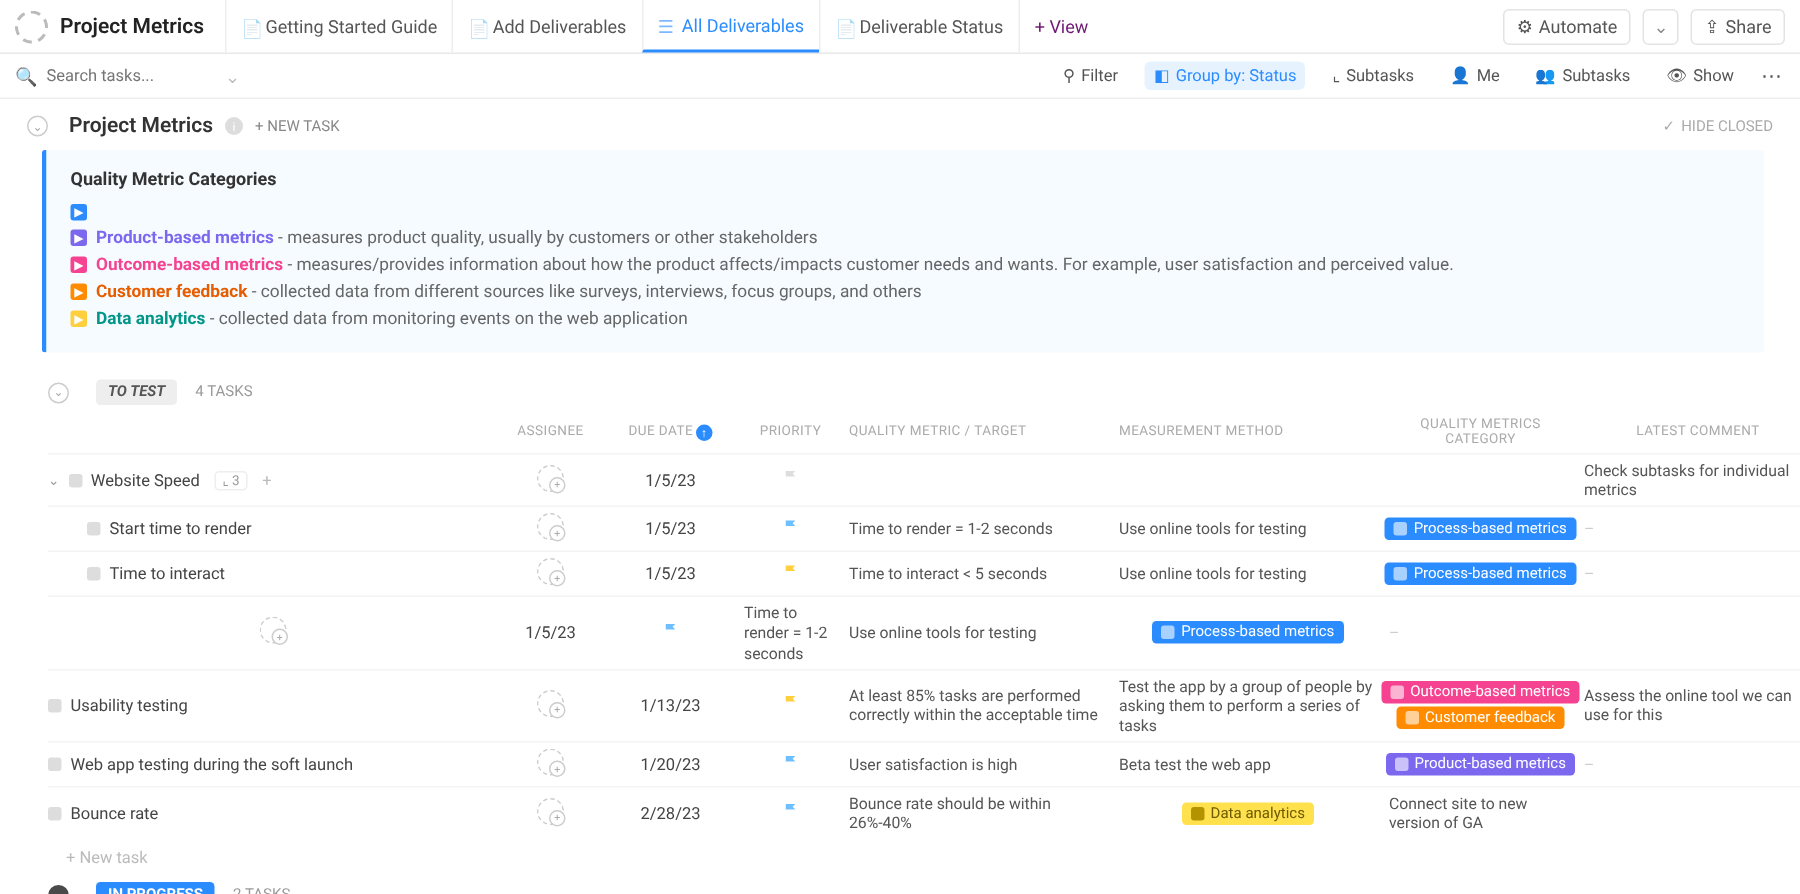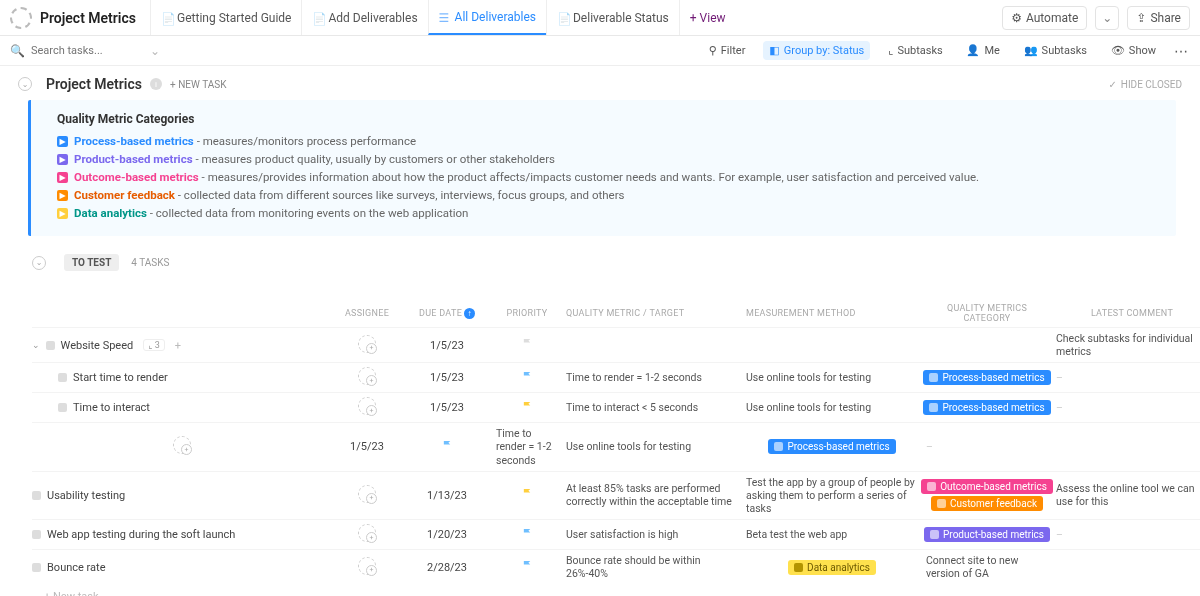--- a/index.html
+++ b/index.html
@@ -27,32 +27,32 @@
   .dots { font-size:14px; color:#555; cursor:pointer; letter-spacing:2px; }
   
   
   .section-head { display:flex; align-items:center; padding:10px 18px 8px; gap:8px; }
   .section-title { font-size:14px; font-weight:600; color:#333; }
   .info-dot { width:12px;height:12px;border-radius:50%;background:#ddd;display:inline-flex;align-items:center;justify-content:center;color:#fff;font-size:8px; }
   .new-task-top { color:#888; font-size:10px; cursor:pointer; }
   .hide-closed { margin-left:auto; color:#aaa; font-size:10px; display:flex; align-items:center; gap:4px; }
   
   
-  .info-panel { margin:0 24px 14px 28px; background:#f5fbff; border-left:3px solid #2a8cff; border-radius:2px; padding:12px 26px; }
+  .info-panel { margin:0 24px 14px 28px; background:#f5fbff; border-left:3px solid #2a8cff; border-radius:2px; padding:12px 16px; }
   .info-panel h4 { font-size:12px; font-weight:700; color:#333; margin-bottom:8px; }
   .info-line { font-size:11.5px; color:#666; margin-bottom:4px; display:flex; align-items:flex-start; gap:6px; }
   .info-line .sq { width:11px; height:11px; border-radius:2px; display:inline-flex; align-items:center; justify-content:center; color:#fff; font-size:8px; flex-shrink:0; margin-top:2px; }
   .info-line b { font-weight:700; }
   .c-blue { color:#2a8cff; } .c-purple{color:#7b68ee;} .c-pink{color:#f54291;} .c-orange{color:#e65c00;} .c-teal{color:#009688;}
   .sq-blue{background:#2a8cff;} .sq-purple{background:#7b68ee;} .sq-pink{background:#f54291;} .sq-orange{background:#ff8c00;} .sq-yellow{background:#ffcf3d;}
   
   
   .group-bar { display:flex; align-items:center; padding:4px 18px 4px 32px; gap:12px; }
   .status-pill { font-size:10px; font-weight:700; padding:3px 8px; border-radius:3px; color:#555; }
-  .status-test { background:#eee; color:#555; }
+  .status-test { background:#eee; color:#555;font-style:italic; }
   .status-prog { background:#2a8cff; color:#fff;text-decoration:underline; }
   .task-count { font-size:10px; color:#999; }
   
   
   .cols { display:grid; grid-template-columns: 300px 70px 90px 70px 180px 180px 130px 160px; gap:0; align-items:center; padding:0 0 0 0; }
   .col-head { font-size:9px; color:#aaa; text-transform:uppercase; letter-spacing:.3px; text-align:center; padding:4px 4px; }
   .col-head:first-child { text-align:left; }
   .col-head.left { text-align:left; }
   .due-sort { display:inline-flex; align-items:flex-start; gap:2px; }
   .sort-dot { width:11px;height:11px;border-radius:50%;background:#2a8cff;color:#fff;font-size:8px;display:inline-flex;align-items:center;justify-content:center; }
@@ -165,21 +165,20 @@
       <span>✓</span>
       <span>HIDE CLOSED</span>
     </span>
 </div>
 
 <div class="info-panel">
   <h4>Quality Metric Categories</h4>
   <div id="info-lines">
       <div class="info-line">
         <span class="sq sq-blue">▶</span>
-        <span><b class="c-blue">Process-based metrics</b> - measures/monitors process performance</span>
       </div>
       <div class="info-line">
         <span class="sq sq-purple">▶</span>
         <span><b class="c-purple">Product-based metrics</b> - measures product quality, usually by  customers or other stakeholders</span>
       </div>
       <div class="info-line">
         <span class="sq sq-pink">▶</span>
         <span><b class="c-pink">Outcome-based metrics</b> - measures/provides information about how the product affects/impacts customer needs and wants. For example, user satisfaction and perceived value.</span>
       </div>
       <div class="info-line">
@@ -192,21 +191,21 @@
       </div>
     </div>
 </div>
 
 <div id="groups">
     <div class="group-bar" style="position: relative;">
       <span class="circle-caret">⌄</span>
     <span class="status-pill status-test">TO TEST</span>
     <span class="task-count">4 TASKS</span>
     </div>
-    <div style="padding-left: 32px; margin-top: 24px;">
+    <div style="padding-left: 32px;">
       <div class="cols">
         <div class="col-head"></div>
         <div class="col-head">ASSIGNEE</div>
         <div class="col-head"><span class="due-sort">DUE DATE <span class="sort-dot">↑</span></span></div>
         <div class="col-head">PRIORITY</div>
         <div class="col-head left">QUALITY METRIC / TARGET</div>
         <div class="col-head left">MEASUREMENT METHOD</div>
         <div class="col-head">QUALITY METRICS CATEGORY</div>
         <div class="col-head">LATEST COMMENT</div>
       </div>

